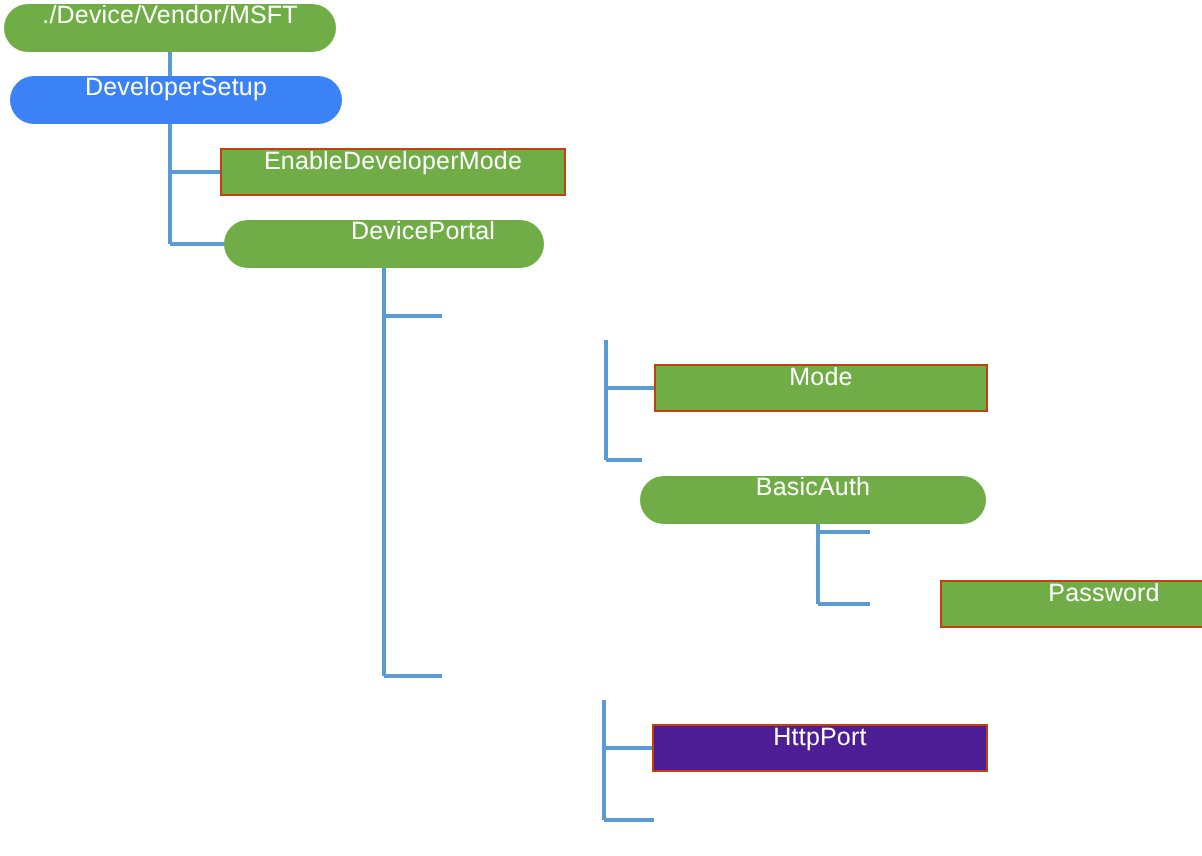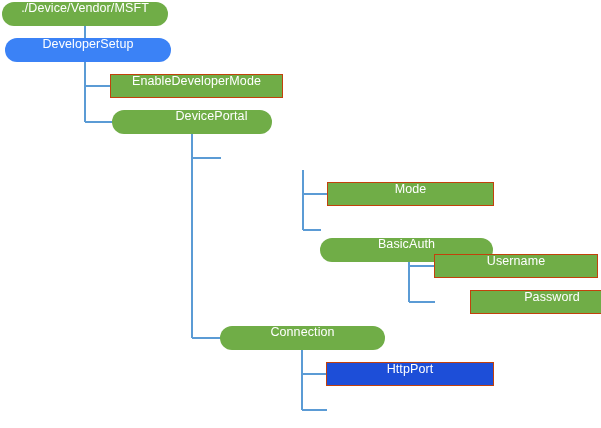--- a/index.html
+++ b/index.html
@@ -100,30 +100,24 @@
 
 
   <div class="node square" style="left:327px; top:182px; width:167px; height:24px; background:#70AD47;">
     <span class="node-label">Mode</span>
   </div>
 
   <div class="node rounded" style="left:320px; top:218px; width:173px; height:24px; background:#70AD47;margin-top:20px;">
     <span class="node-label">BasicAuth</span>
   </div>
 
-  <div class="node square" style="left:434px; top:254px; width:164px; height:24px; background:#70AD47;">
-    <span class="node-label">Username</span>
-  </div>
 
   <div class="node square" style="left:434px; top:290px; width:164px; height:24px; background:#70AD47;margin-left:36px;">
     <span class="node-label">Password</span>
   </div>
 
-  <div class="node rounded" style="left:220px; top:326px; width:165px; height:24px; background:#70AD47;">
-    <span class="node-label">Connection</span>
-  </div>
 
-  <div class="node square" style="left:326px; top:362px; width:168px; height:24px; background:#1d4ed8;">
+  <div class="node square" style="left:326px; top:362px; width:168px; height:24px; background:#4c1d95;">
     <span class="node-label">HttpPort</span>
   </div>
 
 
 </div>
 
 </body></html>

